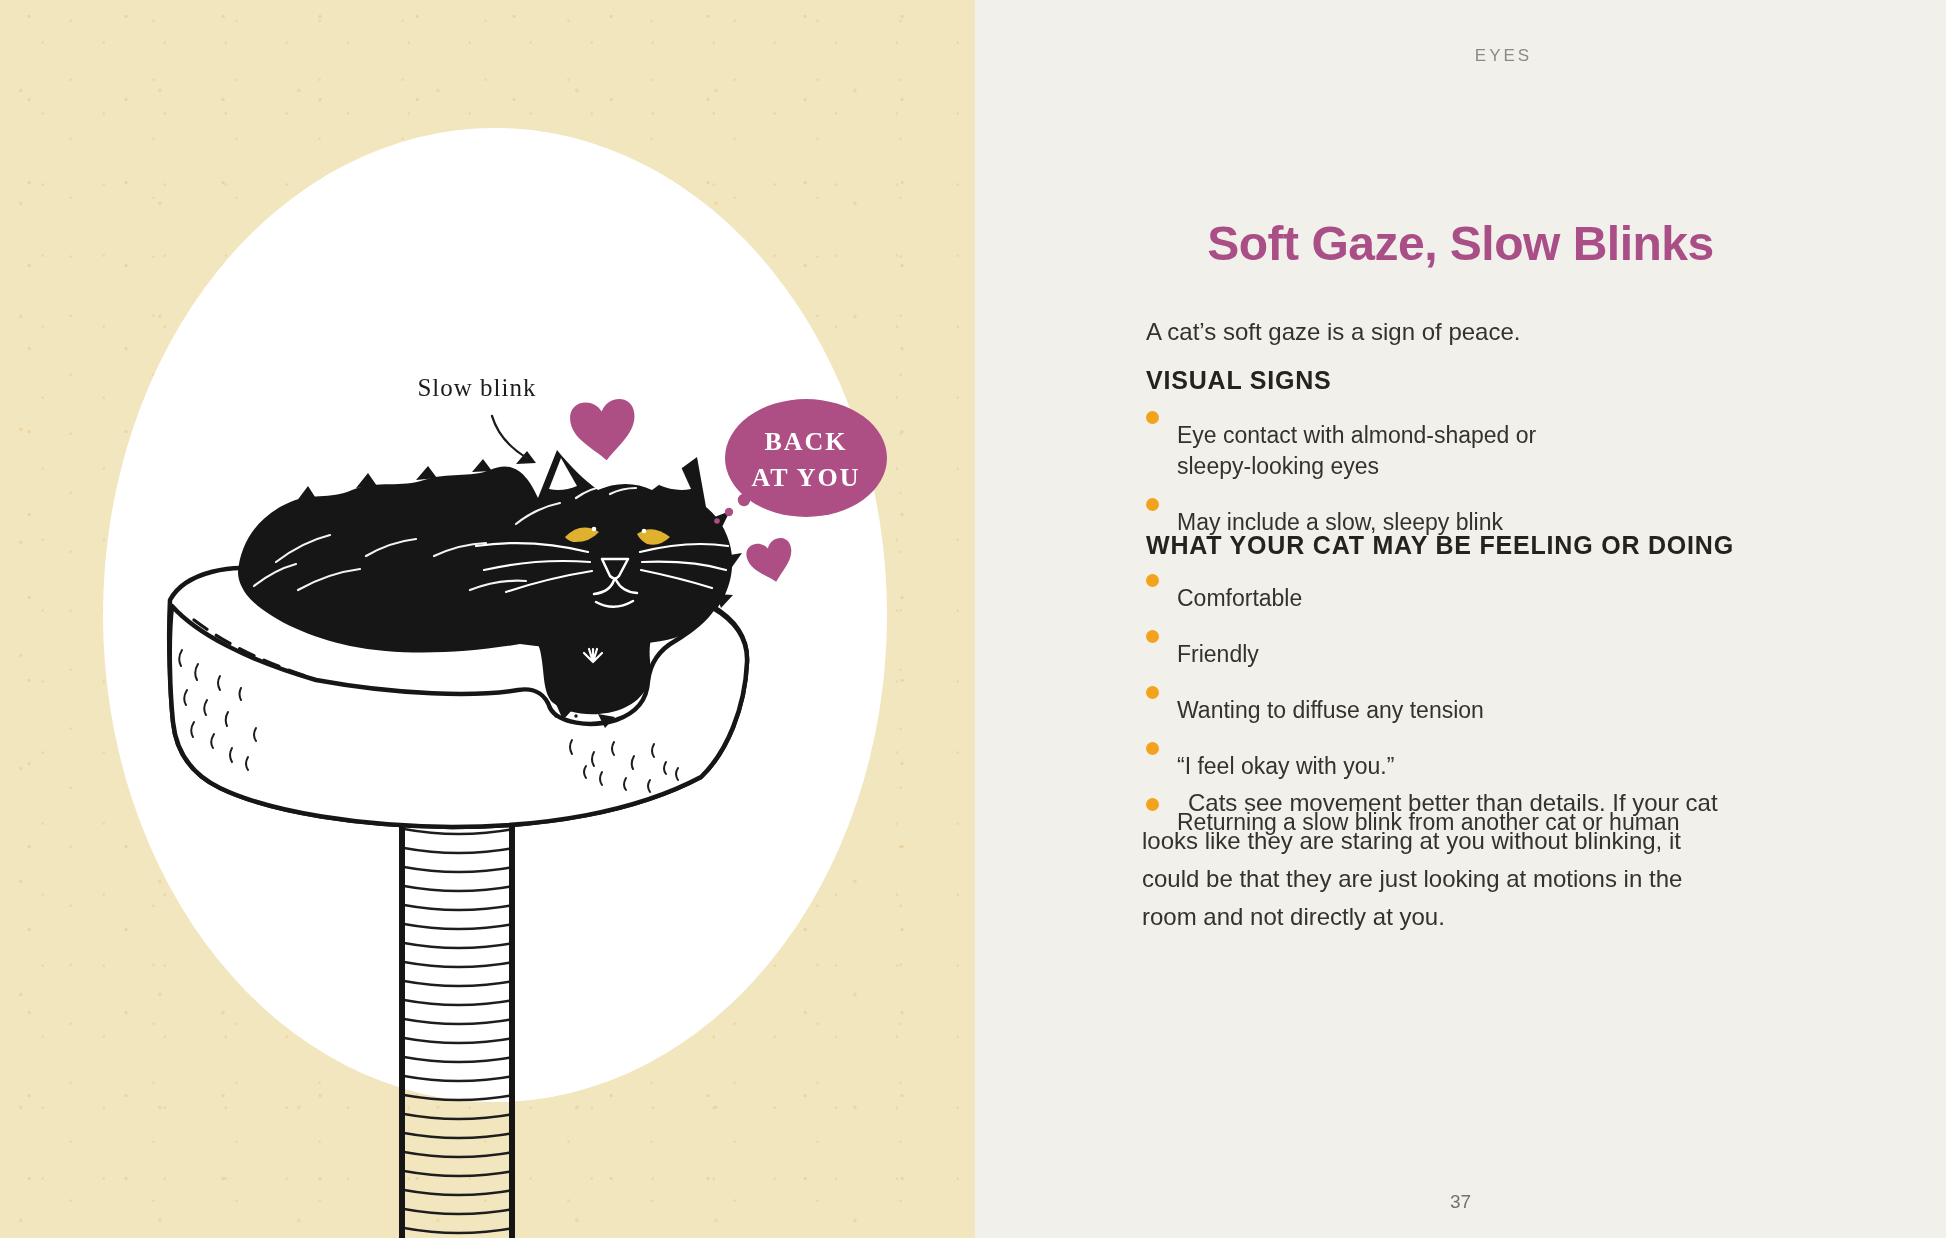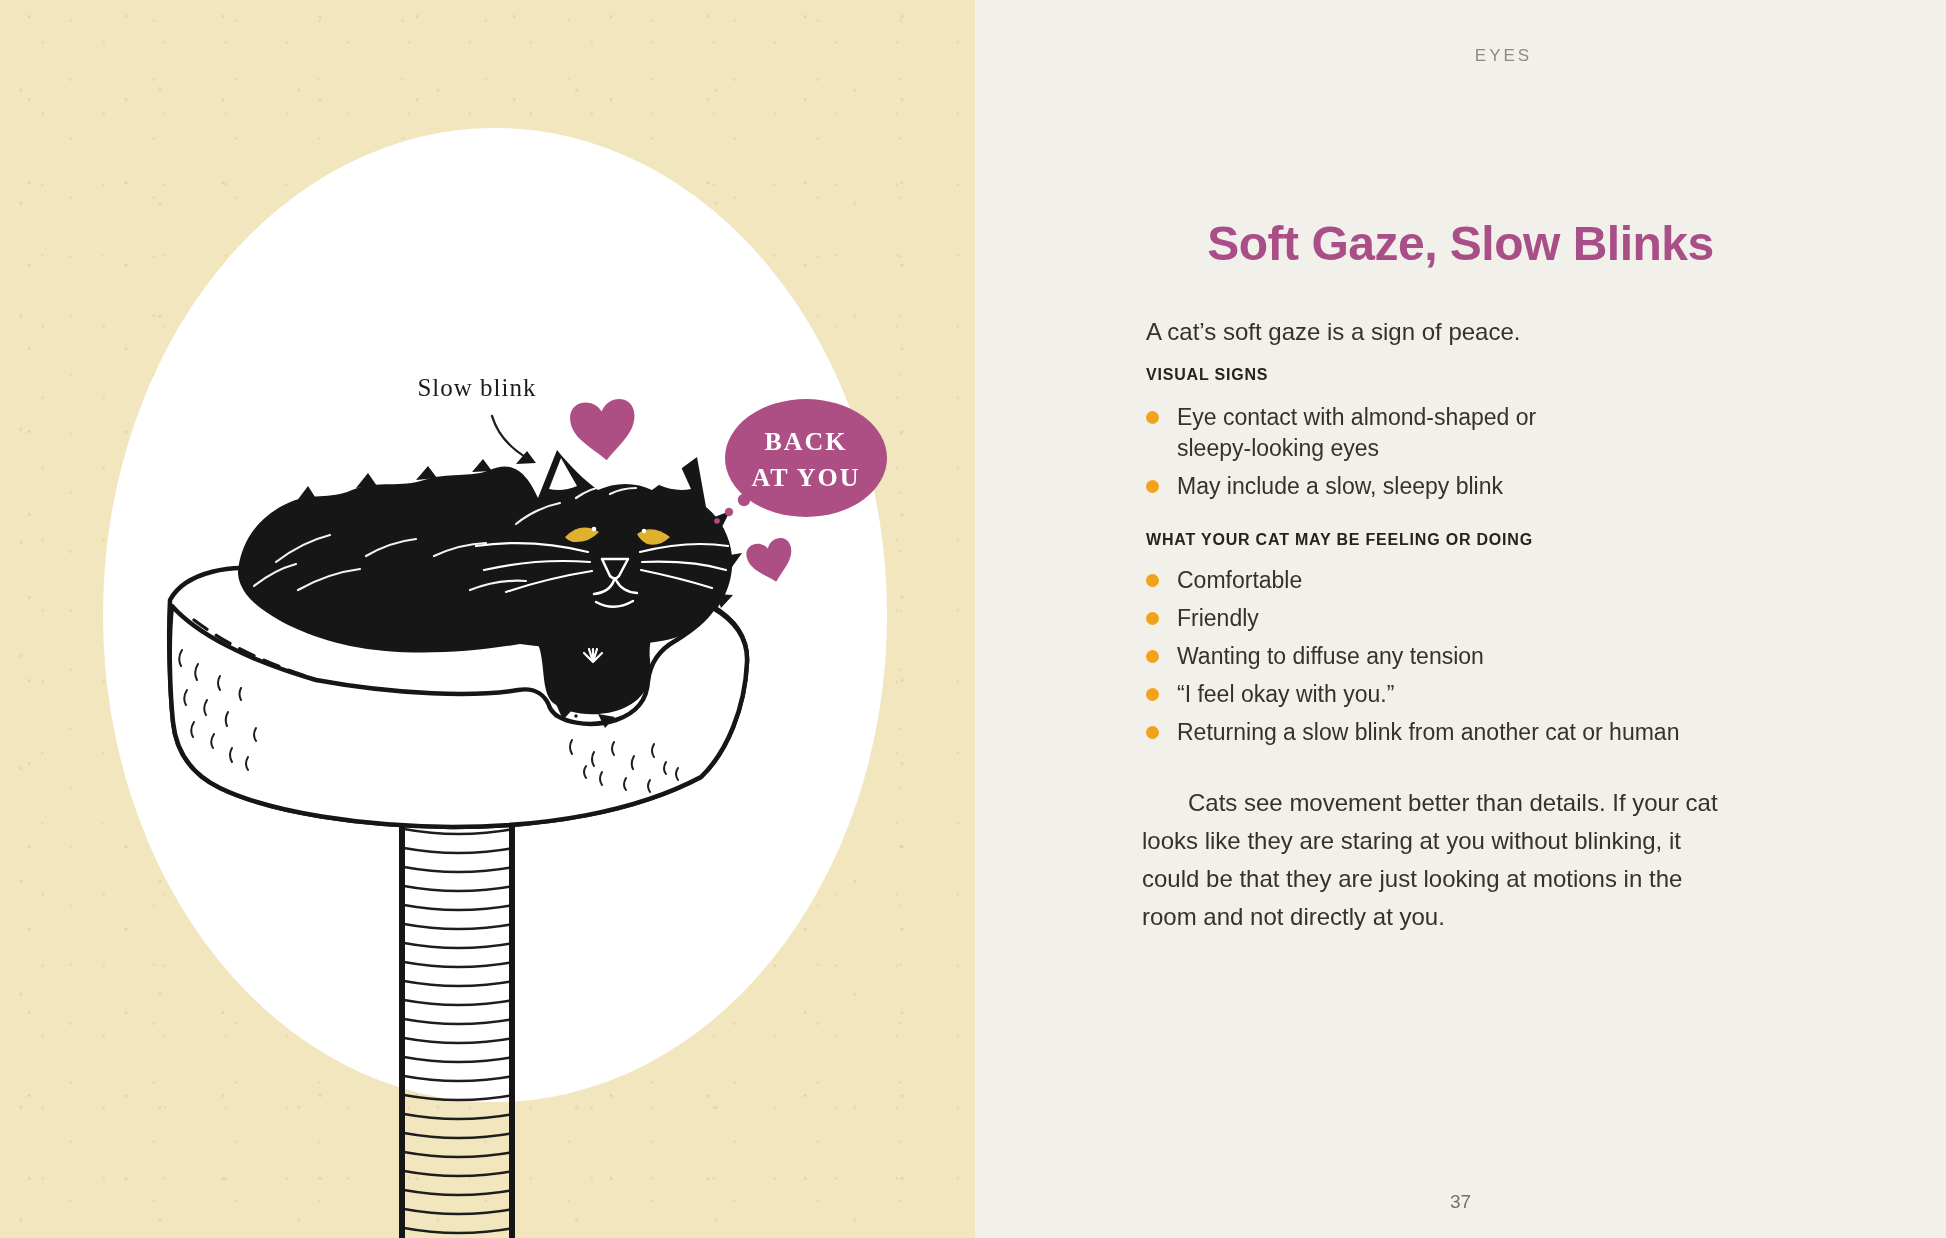--- a/index.html
+++ b/index.html
@@ -15,28 +15,28 @@
       radial-gradient(circle at 85% 35%, rgba(224,160,60,.20) 1px, transparent 1.7px);
     background-size:97px 83px,61px 71px,139px 113px,83px 59px;}
   .page-left svg{position:absolute;left:0;top:0;}
   
   .page-right{position:absolute;left:975px;top:0;width:971px;height:1238px;background:#f2f0ea;color:#33322b;}
   .eyes{position:absolute;left:0;top:46px;width:100%;text-align:center;
         font-size:17px;letter-spacing:3px;color:#8d8b81;font-weight:400;padding-left:43px;}
   .title{position:absolute;left:0;top:216px;width:100%;text-align:center;
          font-size:48px;font-weight:700;letter-spacing:-0.5px;color:#a94e87;}
   .intro{position:absolute;left:171px;top:318px;width:700px;font-size:24px;}
-  .sec-h{position:absolute;left:171px;width:700px;font-size:16px;font-weight:700;
+  .sec-h{position:absolute;left:171px;width:700px;font-size:25px;font-weight:700;
          letter-spacing:.8px;color:#24231d;}
   .s1{top:366px;} .s2{top:531px;}
   .blist{position:absolute;left:171px;width:700px;}
   .l1{top:402px;} .l2{top:565px;}
   .li{display:flex;gap:18px;margin-bottom:7px;}
   .dot{width:13px;height:13px;border-radius:50%;background:#f2a31d;margin-top:9px;flex:none;}
-  .li-text{font-size:23px;line-height:31px;white-space:pre-line;}
+  .li-text{font-size:23px;line-height:31px;white-space:pre-line;margin-top:18px;}
   .para{position:absolute;left:167px;top:784px;width:710px;font-size:24px;line-height:38px;
         text-indent:46px;white-space:pre-line;}
   .pagenum{position:absolute;left:0;top:1156px;width:100%;text-align:center;
            font-size:19px;color:#74726a;margin-top:35px;}
   .hand{font-family:cursive;}
 </style>
 </head>
 <body>
 
 <div class="stage">

